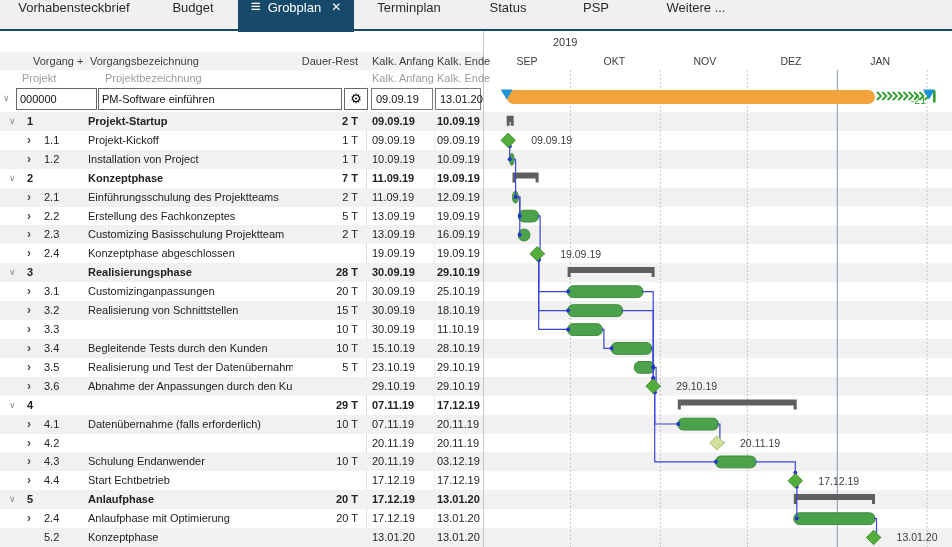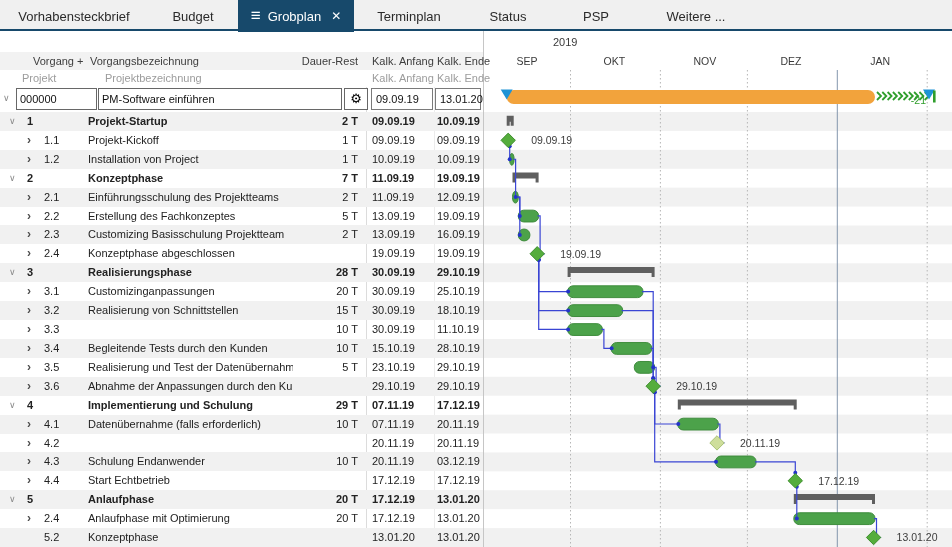--- a/index.html
+++ b/index.html
@@ -1,21 +1,21 @@
 <!DOCTYPE html>
 <html><head>
 <meta charset="utf-8">
 <style>
   html,body{margin:0;padding:0;}
   body{width:952px;height:547px;position:relative;overflow:hidden;background:#fff;
        font-family:"Liberation Sans",sans-serif;}
   
   .tabbar{position:absolute;top:0;left:0;width:952px;height:29px;background:#f0f0f0;
           border-bottom:2px solid #17496b;display:flex;z-index:5;}
-  .tab{box-sizing:border-box;height:32px;display:flex;align-items:center;justify-content:center;
+  .tab{box-sizing:border-box;height:32px;display:flex;justify-content:center;
        gap:7px;font-size:13px;color:#2a2a2a;cursor:pointer;}
   .tab.active{background:#17496b;color:#fff;}
   .hamb{font-size:17px;line-height:1;margin-top:-2px;}
   .closex{font-size:12px;margin-left:3px;}
   
   .hdrA{position:absolute;top:52px;left:0;width:483px;height:18px;background:#f2f2f2;z-index:3;}
   .hdrB{position:absolute;top:70px;left:0;width:483px;height:17px;background:#fff;z-index:3;}
   .hcell{position:absolute;font-size:11px;color:#3d3d3d;line-height:18px;white-space:nowrap;}
   .hdrB .hcell{color:#9c9c9c;line-height:17px;}
   .inputrow{position:absolute;top:87px;left:0;width:483px;height:25px;z-index:3;}
@@ -332,21 +332,20 @@
       <span class="chev s">›</span>
       <span class="num n1">3.6</span>
       <span class="name">Abnahme der Anpassungen durch den Kunden</span>
       <span class="dur"></span>
       <span class="ds">29.10.19</span>
       <span class="de">29.10.19</span>
     </div>
     <div class="trow phase" style="top: 283.695px;">
       <span class="chev p">∨</span>
       <span class="num n0">4</span>
-      <span class="name">Implementierung und Schulung</span>
       <span class="dur">29 T</span>
       <span class="ds">07.11.19</span>
       <span class="de">17.12.19</span>
     </div>
     <div class="trow stripe" style="top: 302.608px;">
       <span class="chev s">›</span>
       <span class="num n1">4.1</span>
       <span class="name">Datenübernahme (falls erforderlich)</span>
       <span class="dur">10 T</span>
       <span class="ds">07.11.19</span>

